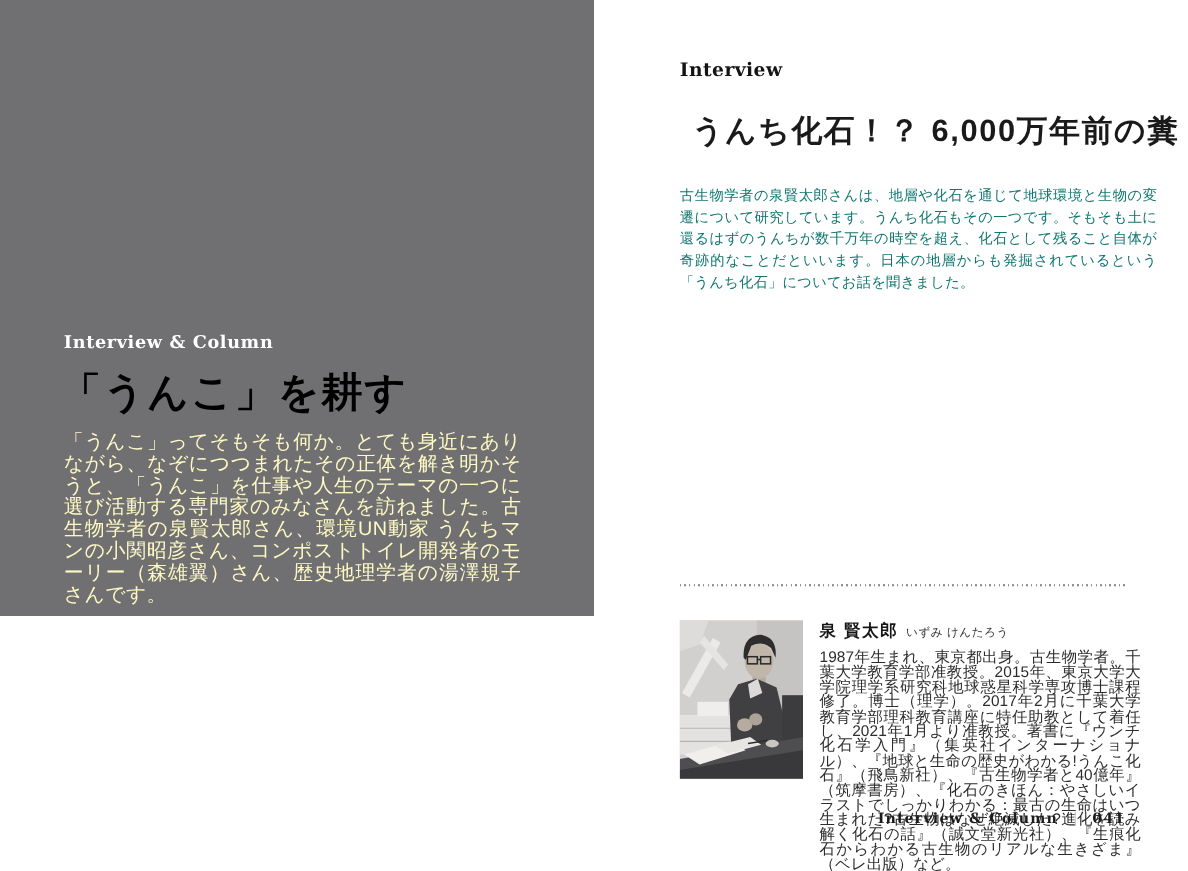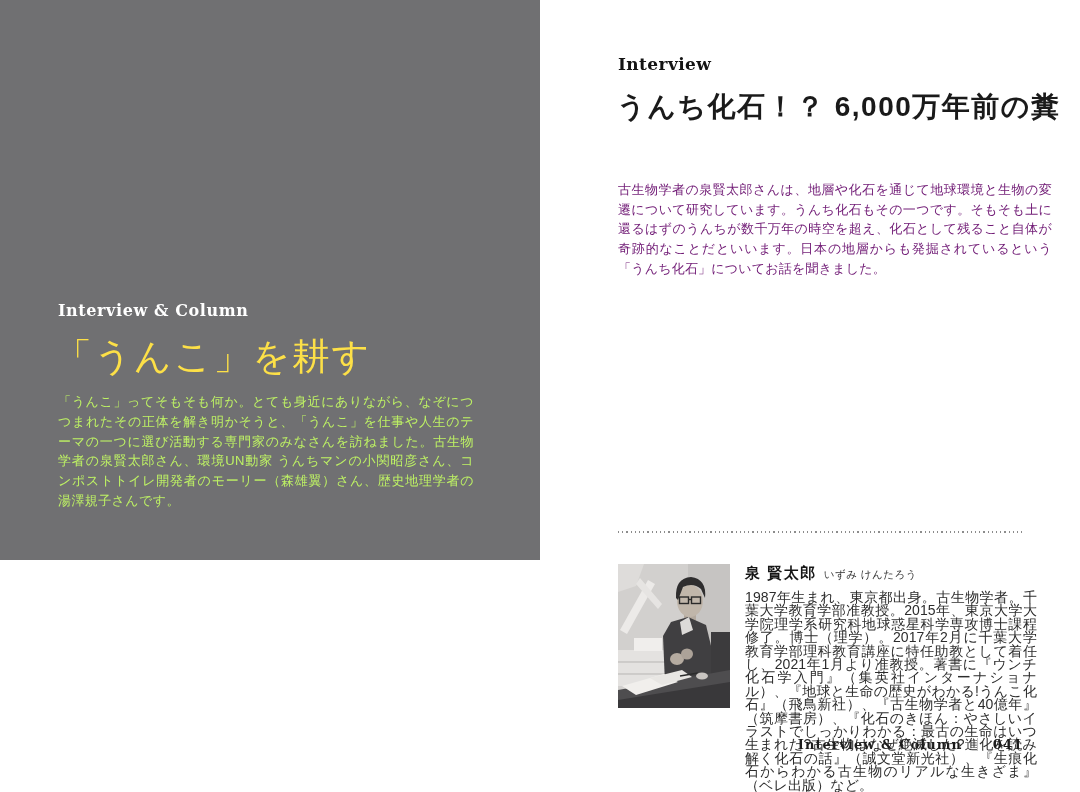--- a/index.html
+++ b/index.html
@@ -13,27 +13,27 @@
 
   .display { font-family:"DejaVu Serif","Liberation Serif",serif; font-weight:700; }
 
   
   .left-eyebrow {
     position:absolute; left:58px; top:301px;
     font-size:16px; letter-spacing:0.6px; color:#ffffff;
   }
   .left-title {
     position:absolute; left:55px; top:332px;
-    font-size:37px; font-weight:400; letter-spacing:2px; color:#fde047;
+    font-size:37px; font-weight:700; letter-spacing:2px; color:#000000;
     white-space:nowrap;
   }
   .left-intro {
     position:absolute; left:58px; top:392px; width:416px;
-    font-size:13px; line-height:19.8px; letter-spacing:0.4px;
-    color:#bef264; text-align:justify;
+    font-size:18px; line-height:19.8px; letter-spacing:0.4px;
+    color:#fef9c3; text-align:justify;
   }
   .page-footer {
     position:absolute; top:737px; display:flex; align-items:center;
   }
   .left-footer  { left:58px;gap:16px; }
   .right-footer { right:57px; }
   .footer-text { font-size:13px; letter-spacing:1px; }
   .v-divider { width:1px; height:13px; }
   .left-footer  .v-divider { background:rgba(255,255,255,0.55); margin:0 17px; }
   .right-footer .v-divider { background:#c3c3c3; margin:0 15px; }
@@ -42,23 +42,23 @@
   .right-eyebrow {
     position:absolute; left:78px; top:54px;
     font-size:17px; letter-spacing:0.4px; color:#141414;
   }
   .right-title {
     position:absolute; left:77px; top:88px;
     font-size:28px; line-height:38px; font-weight:700;
     letter-spacing:1.5px; color:#1a1a1a; white-space:nowrap;
   }
   .right-lead {
-    position:absolute; left:78px; top:180px; width:434px;
+    position:absolute; left:78px; top:168px; width:434px;
     font-size:13px; line-height:19.7px; letter-spacing:0.2px;
-    color:#701a75; text-align:justify;
+    color:#0f766e; text-align:justify;
   }
   .dotted-divider {
     position:absolute; left:78px; top:531px; width:405px; height:2px;
     background-image:repeating-linear-gradient(to right,#8c8c8c 0 1.3px, transparent 1.3px 4.2px);
   }
   .profile { position:absolute; left:78px; top:564px; width:436px; display:flex; }
   .profile-photo { width:112px; height:144px; flex:0 0 auto; background:#cfcdcb; }
   .profile-photo svg { display:block; }
   .profile-text { margin-left:15px; width:292px; }
   .profile-name-row { display:flex; align-items:baseline; }
@@ -86,21 +86,21 @@
       <span class="footer-text display">026</span>
       <span class="v-divider"></span>
       <span class="footer-text display">Interview &amp; Column</span>
     </footer>
   </section>
 
   <section class="page page-right">
 
     <div class="right-eyebrow display">Interview</div>
 
-    <h2 class="right-title" style="margin:0;">
+    <h2 class="right-title" style="margin:12px;">
       <span>うんち化石！？ 6,000万年前の糞</span><br>
     </h2>
 
     <p class="right-lead" style="margin:0;">古生物学者の泉賢太郎さんは、地層や化石を通じて地球環境と生物の変遷について研究しています。うんち化石もその一つです。そもそも土に還るはずのうんちが数千万年の時空を超え、化石として残ること自体が奇跡的なことだといいます。日本の地層からも発掘されているという「うんち化石」についてお話を聞きました。</p>
 
     <div class="dotted-divider"></div>
 
     <div class="profile">
 
       <div class="profile-photo">

